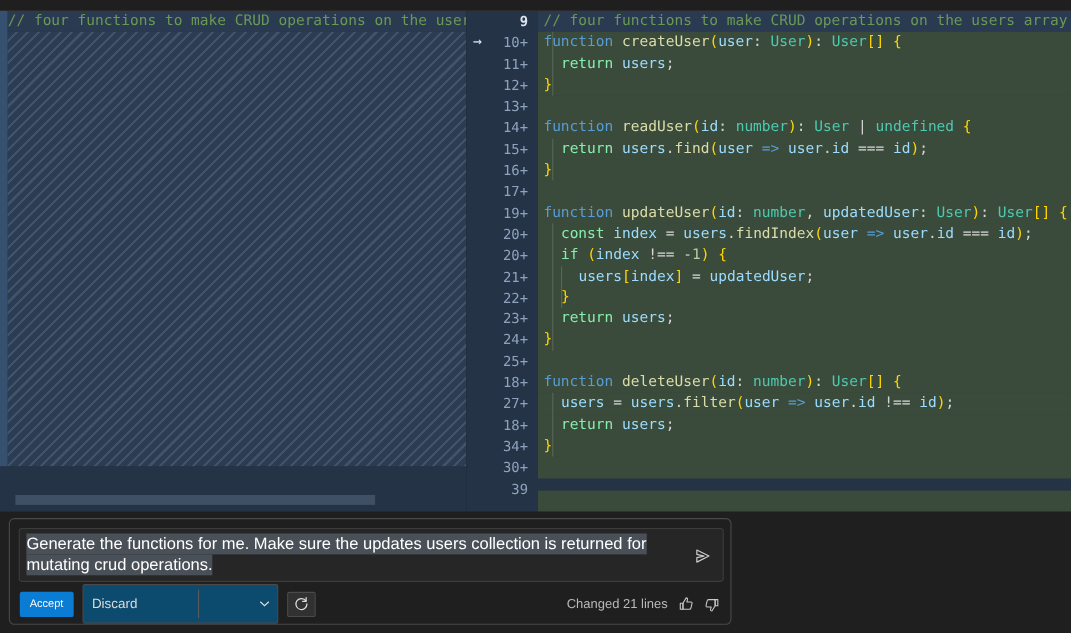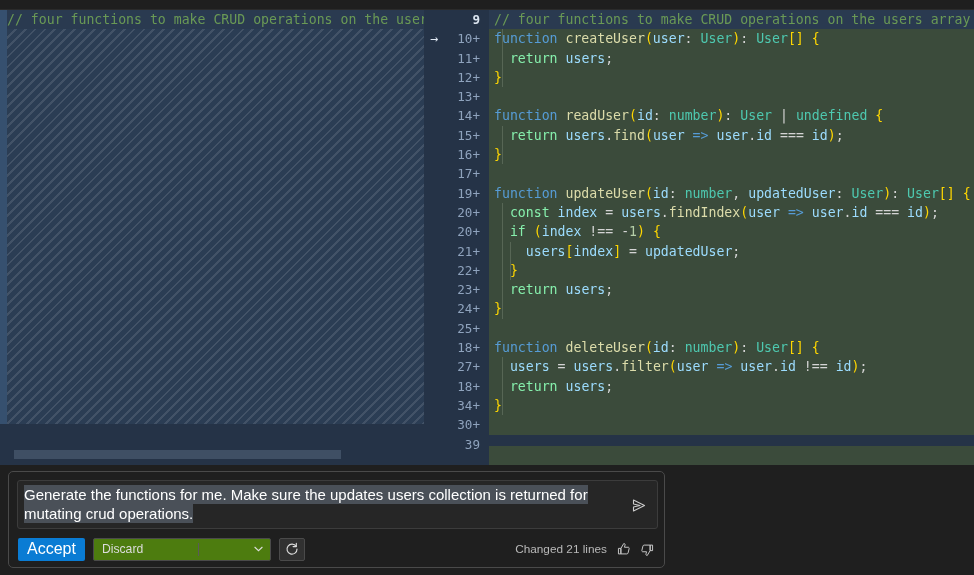--- a/index.html
+++ b/index.html
@@ -182,33 +182,33 @@
   .chat-toolbar {
     position: absolute;
     left: 9px; top: 64px;
     width: 639px; height: 26px;
     display: flex; align-items: center;
   }
   .btn-accept {
     height: 23px;
     background: #0a7cd4;
     color: #ffffff;
-    font-size: 16px;
+    font-size: 10px;
     border: none;
     border-radius: 2px;
     padding: 0 9px;
     cursor: pointer;
     display: flex; align-items: center;
     font-family: "Liberation Sans", sans-serif;
   }
   .btn-discard-group {
-    height: 23px;
+    height: 36px;
     margin-left: 8px;
     display: flex; align-items: stretch;
-    background: #4d7c0f;
+    background: #0c4a6e;
     border: 1px solid #4a4a4a;
     border-radius: 2px;
     cursor: pointer;
     gap: 48px;
   }
   .btn-discard-label {
     color: #dcdcdc;
     font-size: 12.2px;
     padding: 0 7px 0 8px;
     display: flex; align-items: center;

